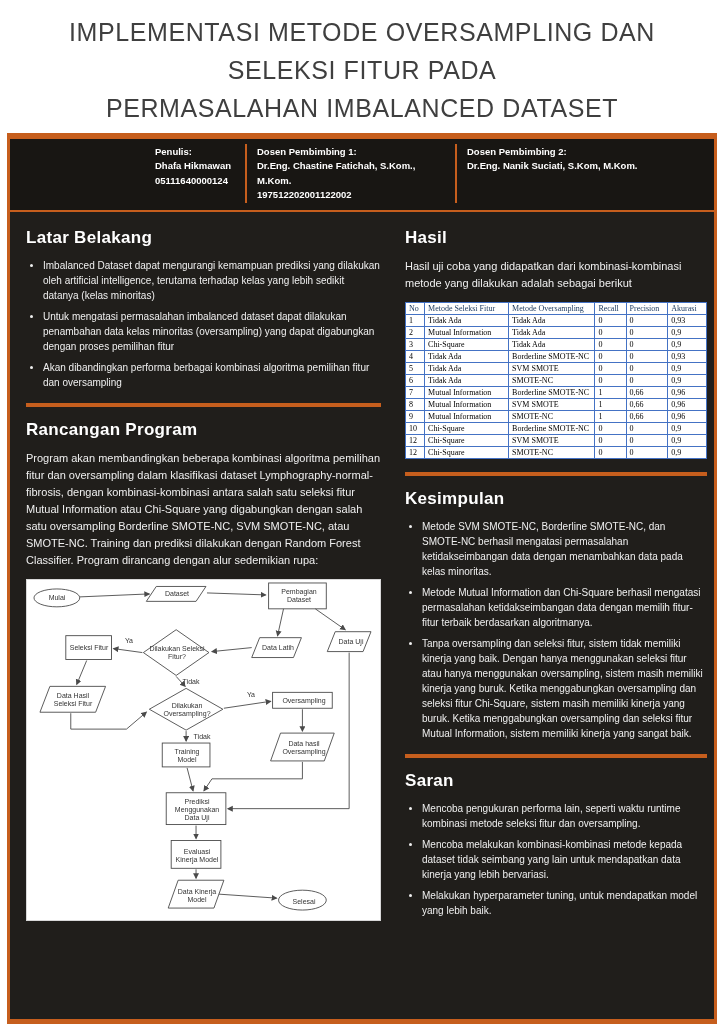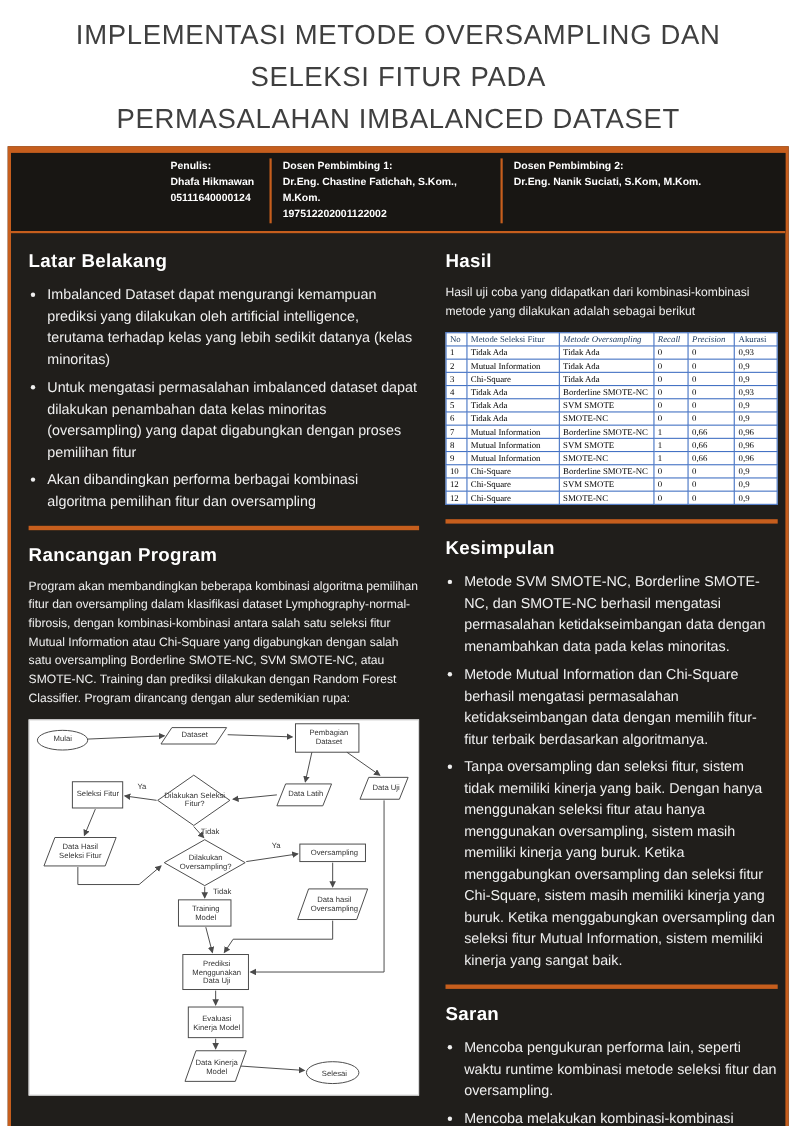--- a/index.html
+++ b/index.html
@@ -24,38 +24,38 @@
   .ac1{width:100px}.ac2{width:208px}.ac3{flex:1}
 
   
   .poster-body{display:flex;flex:1}
   .col-left{width:386px;padding:8px 12px 10px 16px}
   .center-divider{width:3px;background:var(--accent)}
   .col-right{flex:1;padding:8px 12px 10px 12px}
 
   h2.section{color:#fff;font-size:17px;margin:8px 0 10px;font-weight:700;letter-spacing:.3px}
   .h-hasil{font-size:21px;margin-top:4px}
-  ul.bullets{margin:0 0 8px;padding-left:17px;color:#efefef;font-size:13px;line-height:1.5}
+  ul.bullets{margin:0 0 8px;padding-left:17px;color:#efefef;font-size:10px;line-height:1.5}
   ul.bullets li{margin:6px 0}
   p.body-text{color:#efefef;font-size:11px;line-height:1.55;margin:0 0 10px}
   .divider{height:4px;background:var(--accent);margin:13px 0}
 
   
   .flowchart{position:relative;width:355px;height:342px;background:#fff;margin-top:4px;border:1px solid #d8d8d8}
   .flowchart svg{position:absolute;left:0;top:0}
   .fc-label{position:absolute;display:flex;align-items:center;justify-content:center;text-align:center;
             font-size:7px;line-height:1.15;color:#333}
 
   
   .results-table{border-collapse:collapse;background:#fff;font-family:"Liberation Serif",serif;
                  font-size:8px;color:#000;margin:4px 0 0;width:302px}
   .results-table th,.results-table td{border:1px solid #4472c4;padding:1px 3px;vertical-align:top;
                  text-align:left;font-weight:400}
   .results-table th{color:#17365d}
-  .th-italic{font-style:italic}
+  .th-italic{}
   .cw-no{width:16px}.cw-sel{width:74px}.cw-ov{width:76px}.cw-rec{width:26px}.cw-pre{width:36px}.cw-ak{width:34px}
 </style>
 </head>
 <body>
 
 <div class="page">
 
   <header class="title-block">
     <div class="title-line">IMPLEMENTASI METODE OVERSAMPLING DAN SELEKSI FITUR PADA</div>
     <div class="title-line">PERMASALAHAN IMBALANCED DATASET</div>

